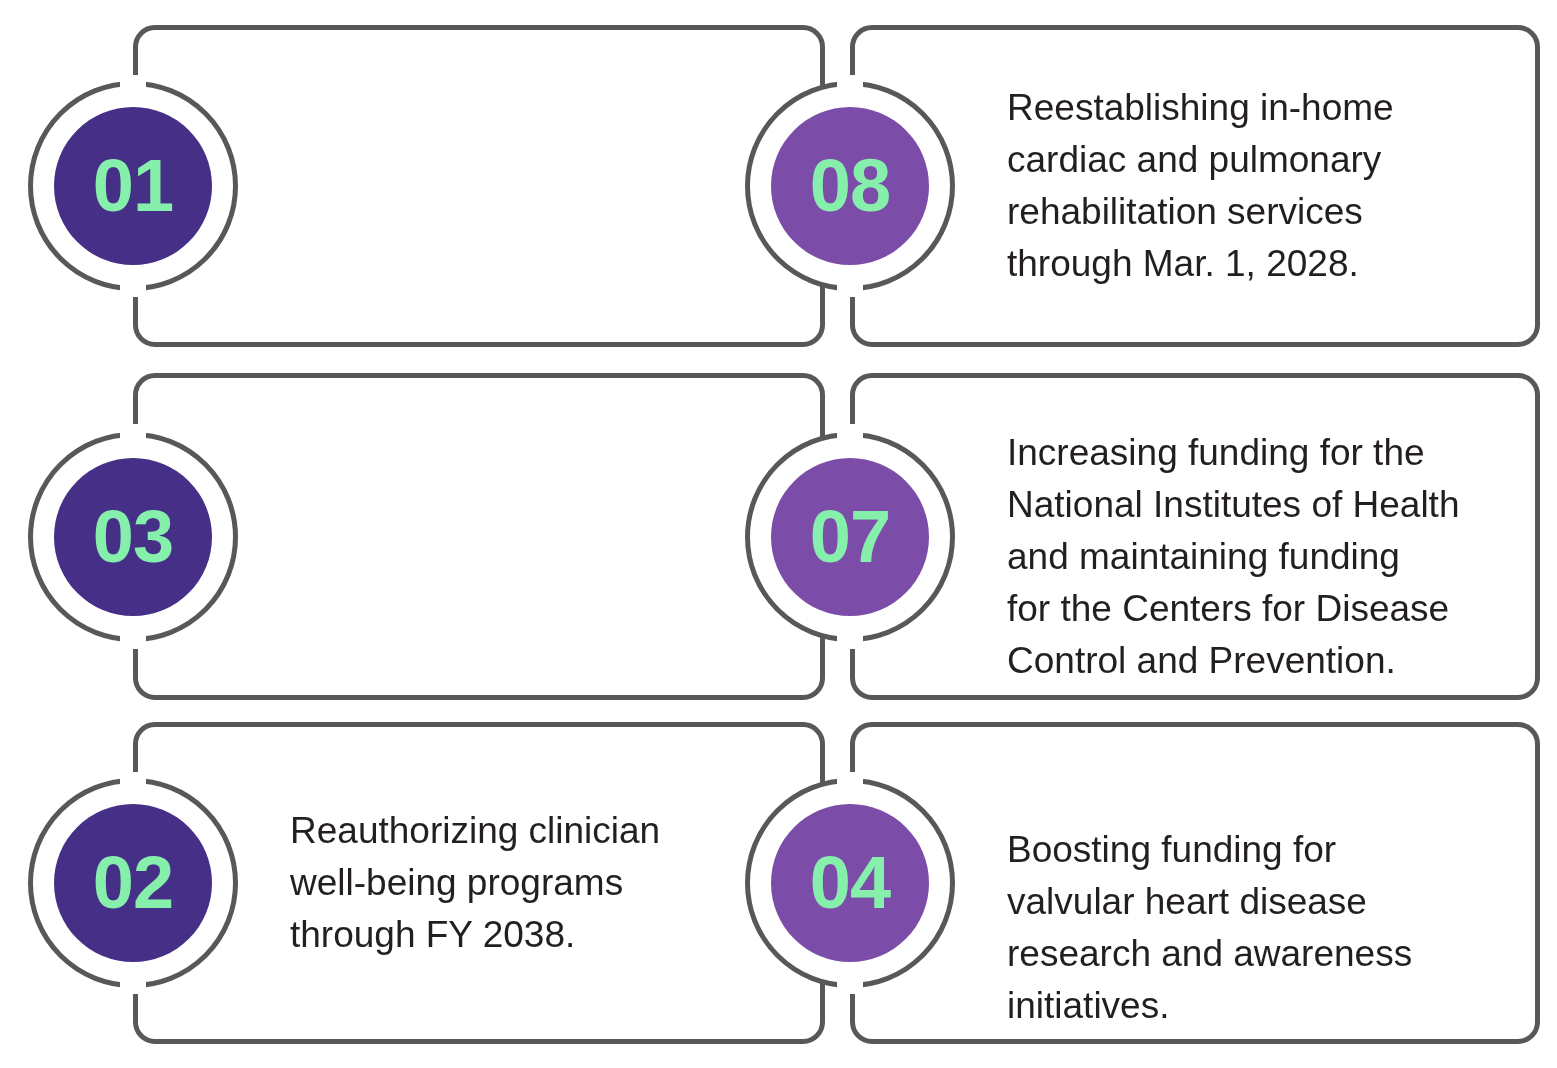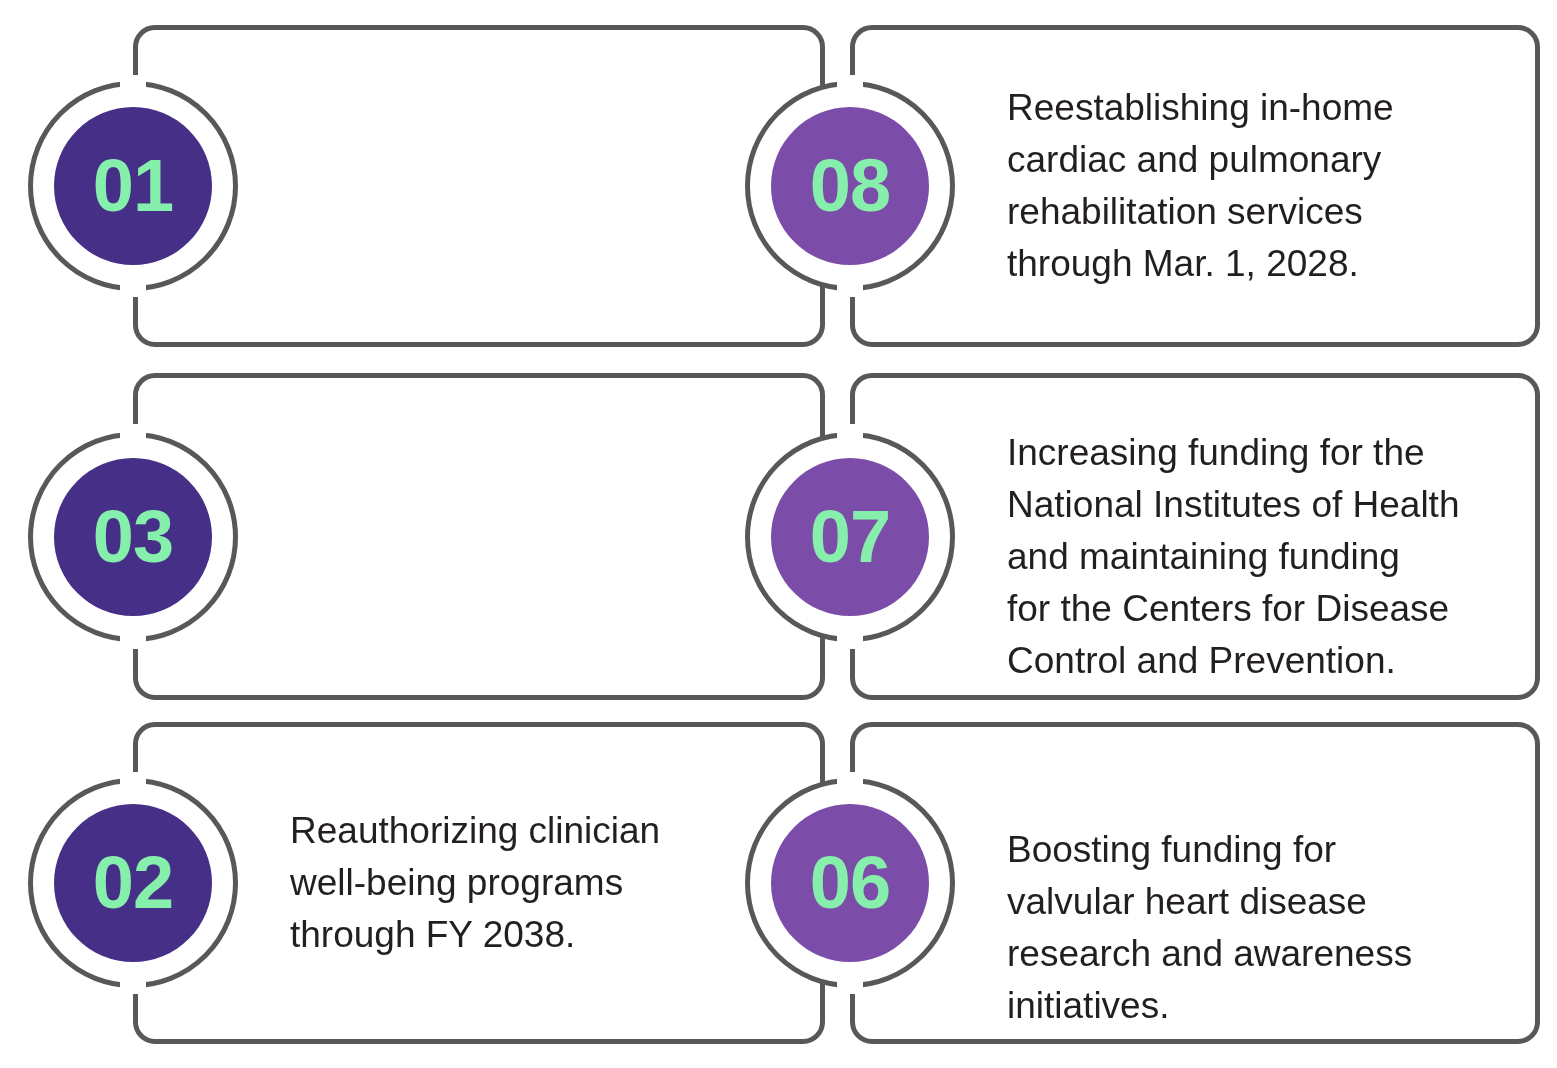--- a/index.html
+++ b/index.html
@@ -165,20 +165,20 @@
 through FY 2038.</div>
     <div class="card" style="left: 850px; top: 722px; width: 690px; height: 322px;">
       <div class="notch top"></div>
       <div class="notch bot"></div>
     </div>
     <div class="badge" style="left: 745px; top: 778px;">
       <div class="ring"></div>
       <div class="ring-gap top"></div>
       <div class="ring-gap bot"></div>
       <div class="disc" style="background: rgb(124, 77, 168);">
-        <span class="disc-num">06</span>
+        <span class="disc-num">04</span>
       </div>
     </div>
     <div class="card-text" style="left: 1007px; width: 500px; top: 779px; margin-top: 45px;">Boosting funding for
 valvular heart disease
 research and awareness
 initiatives.</div>
   </div>
 
 </body></html>

